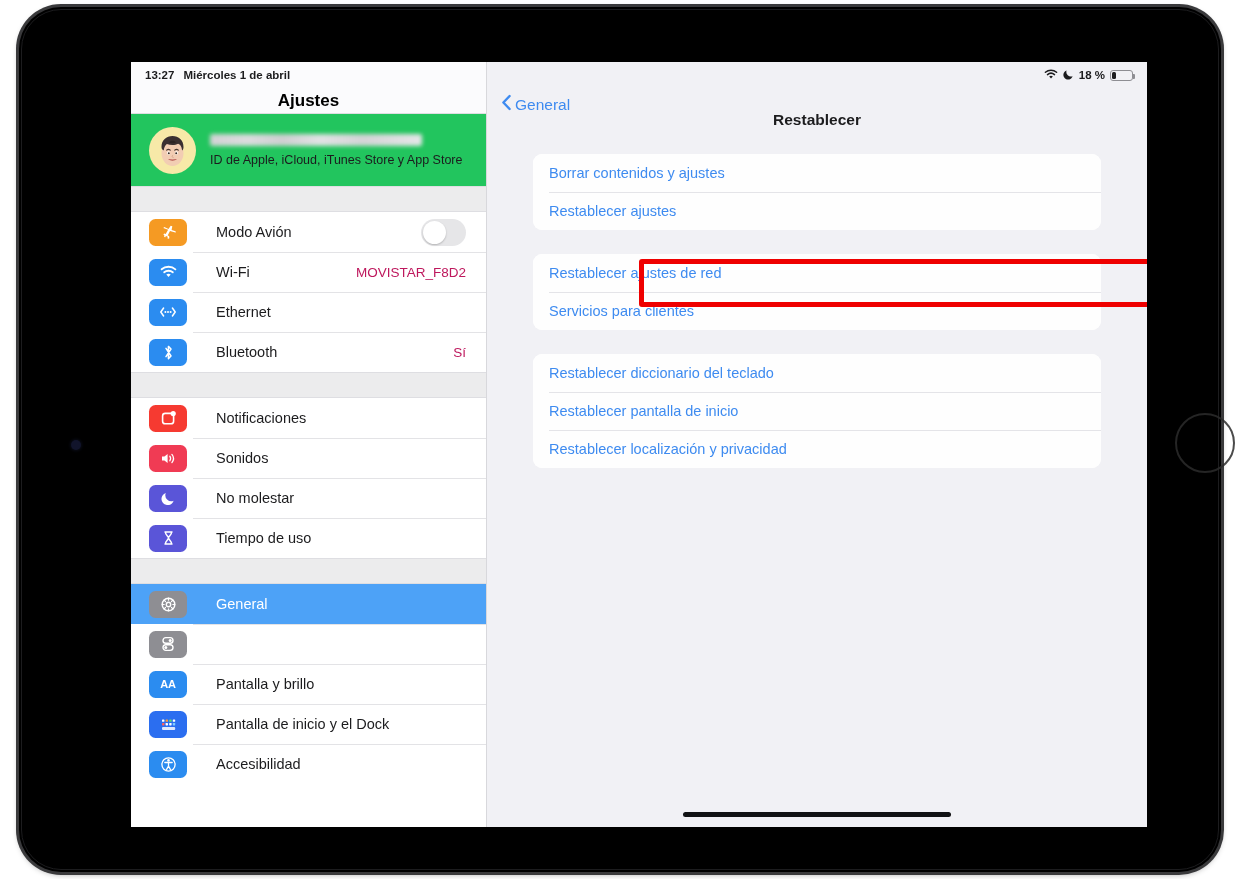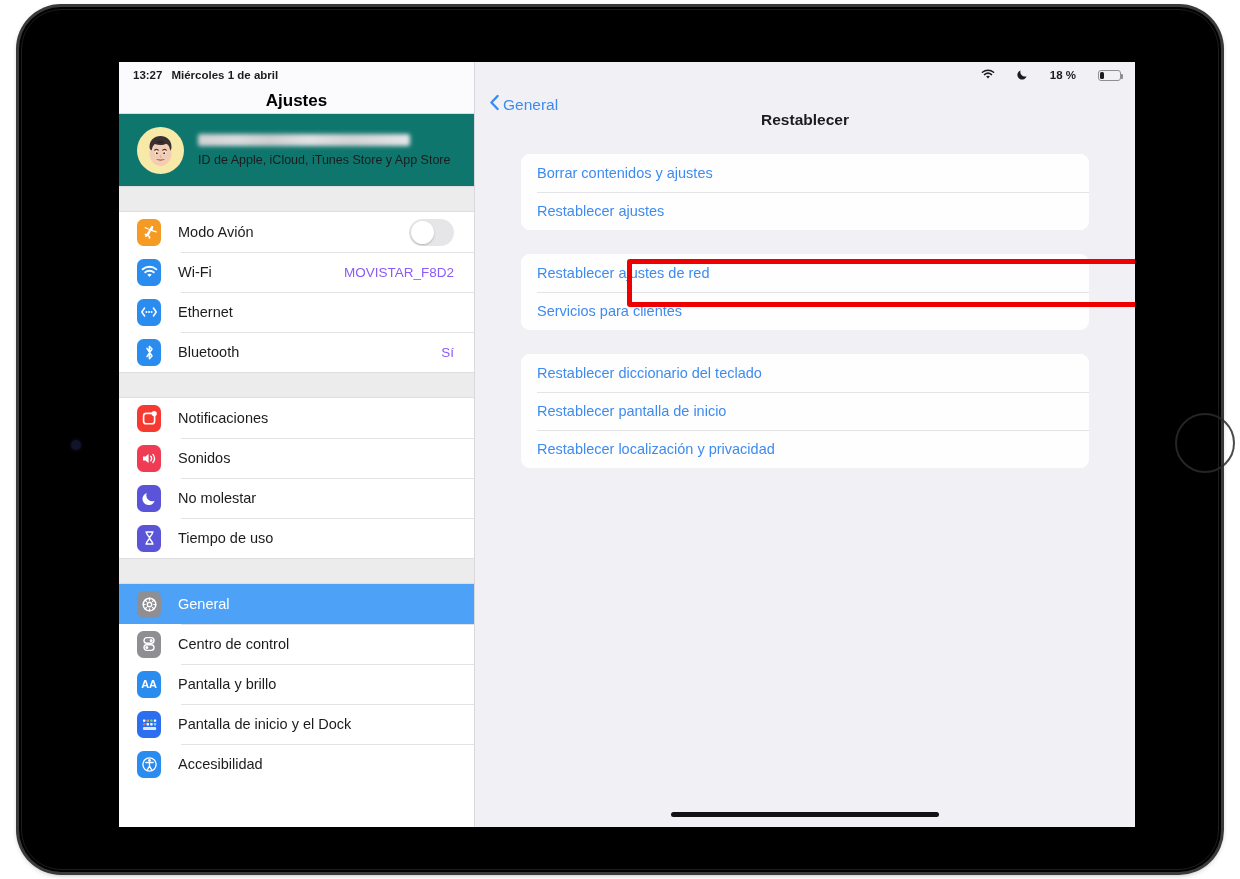--- a/index.html
+++ b/index.html
@@ -38,38 +38,38 @@
     left: 52px; top: 433px;
     width: 10px; height: 10px;
     border-radius: 50%;
     background: #11142b;
     box-shadow: 0 0 3px 1px #0a0c18;
   }
 
   
   #screen {
     position: absolute;
-    left: 100px; top: 55px;
+    left: 112px; top: 55px;
     width: 1016px; height: 765px;
     background: #ffffff;
     overflow: hidden;
   }
 
   
   #status-bar {
     position: absolute; left: 0; top: 0;
     width: 100%; height: 26px;
     display: flex; align-items: center;
     justify-content: space-between;
     padding: 0 14px 0 14px;
     font-size: 11.5px; font-weight: bold; color: #1c1c1e;
     z-index: 5;
   }
   #status-left { display: flex; gap: 9px; align-items: baseline; }
-  #status-right { display: flex; gap: 22px; align-items: center; }
+  #status-right { display: flex; gap: 5px; align-items: center; }
   .batt-shell {
     width: 23px; height: 11px;
     border: 1px solid #8e8e93; border-radius: 3px;
     position: relative; display: inline-block;
   }
   .batt-shell::after {
     content: ""; position: absolute; right: -3px; top: 3px;
     width: 2px; height: 5px; background: #8e8e93; border-radius: 0 1px 1px 0;
   }
   .batt-fill {
@@ -94,21 +94,21 @@
     font-size: 17px; font-weight: bold; color: #000;
     background: #fbfbfd;
     border-bottom: 1px solid #dedee2;
   }
   .group-gap { height: 26px; background: #ececed; border-top: 1px solid #dedee2; border-bottom: 1px solid #dedee2; }
 
   
   #account-row {
     display: flex; align-items: center; gap: 14px;
     padding: 12px 14px 12px 18px;
-    height: 72px; background: #0f766e;
+    height: 72px; background: #22c55e;
   }
   #avatar {
     width: 47px; height: 47px; border-radius: 50%;
     background: #f7e9a8; flex: 0 0 auto;
     position: relative; overflow: hidden;
   }
   #account-text { display: flex; flex-direction: column; gap: 7px; }
   #account-name-redacted {
     width: 212px; height: 12px; border-radius: 2px;
     background: linear-gradient(90deg,#d2d2d4 0%,#dcdcde 18%,#cfcfd1 34%,#e2e2e4 52%,#d4d4d6 72%,#e6e6e8 100%);
@@ -122,27 +122,27 @@
     height: 40px; padding-left: 18px; padding-right: 20px;
     background: #fff; position: relative;
   }
   .srow + .srow::before {
     content: ""; position: absolute; left: 62px; right: 0; top: 0;
     height: 1px; background: #e3e3e6;
   }
   .srow.selected { background: #4da2f7; }
   .srow.selected .srow-label { color: #ffffff; }
   .sicon {
-    width: 24px; height: 27px; border-radius: 6.5px;
-    flex: 0 0 auto; margin-right: 17px;
+    width: 38px; height: 27px; border-radius: 6.5px;
+    flex: 0 0 auto; margin-right: 29px;
     display: flex; align-items: center; justify-content: center;
     color: #fff; font-size: 14px; line-height: 1;
   }
   .srow-label { font-size: 14.5px; color: #1c1c1e; flex: 1 1 auto; }
-  .srow-value { font-size: 13.5px; color: #8b5cf6; }
+  .srow-value { font-size: 13.5px; color: #be185d; }
   .toggle {
     width: 45px; height: 27px; border-radius: 14px;
     background: #e6e6e8; position: relative; flex: 0 0 auto;
   }
   .toggle::after {
     content: ""; position: absolute; left: 2px; top: 2px;
     width: 23px; height: 23px; border-radius: 50%;
     background: #fff; box-shadow: 0 1px 2px rgba(0,0,0,.22);
   }
 
@@ -360,21 +360,20 @@
           </div>
           <div class="srow">
             <span class="sicon" style="background:#8e8e93">
               <svg width="16" height="16" viewBox="0 0 16 16">
                   <rect x="3" y="1.6" width="10" height="5.6" rx="2.8" stroke="#fff" stroke-width="1.4" fill="none"></rect>
                   <circle cx="10.2" cy="4.4" r="1.5" fill="#fff"></circle>
                   <rect x="3" y="8.8" width="10" height="5.6" rx="2.8" stroke="#fff" stroke-width="1.4" fill="none"></rect>
                   <circle cx="5.8" cy="11.6" r="1.5" fill="#fff"></circle>
                 </svg>
             </span>
-            <span class="srow-label">Centro de control</span>
           </div>
           <div class="srow">
             <span class="sicon" style="background:#2b8cf0">
               <span style="font-size:11px;font-weight:bold;letter-spacing:-.3px;">AA</span>
             </span>
             <span class="srow-label">Pantalla y brillo</span>
           </div>
           <div class="srow">
             <span class="sicon" style="background:#2b6ef0">
               <svg width="19" height="15" viewBox="0 0 19 15">

